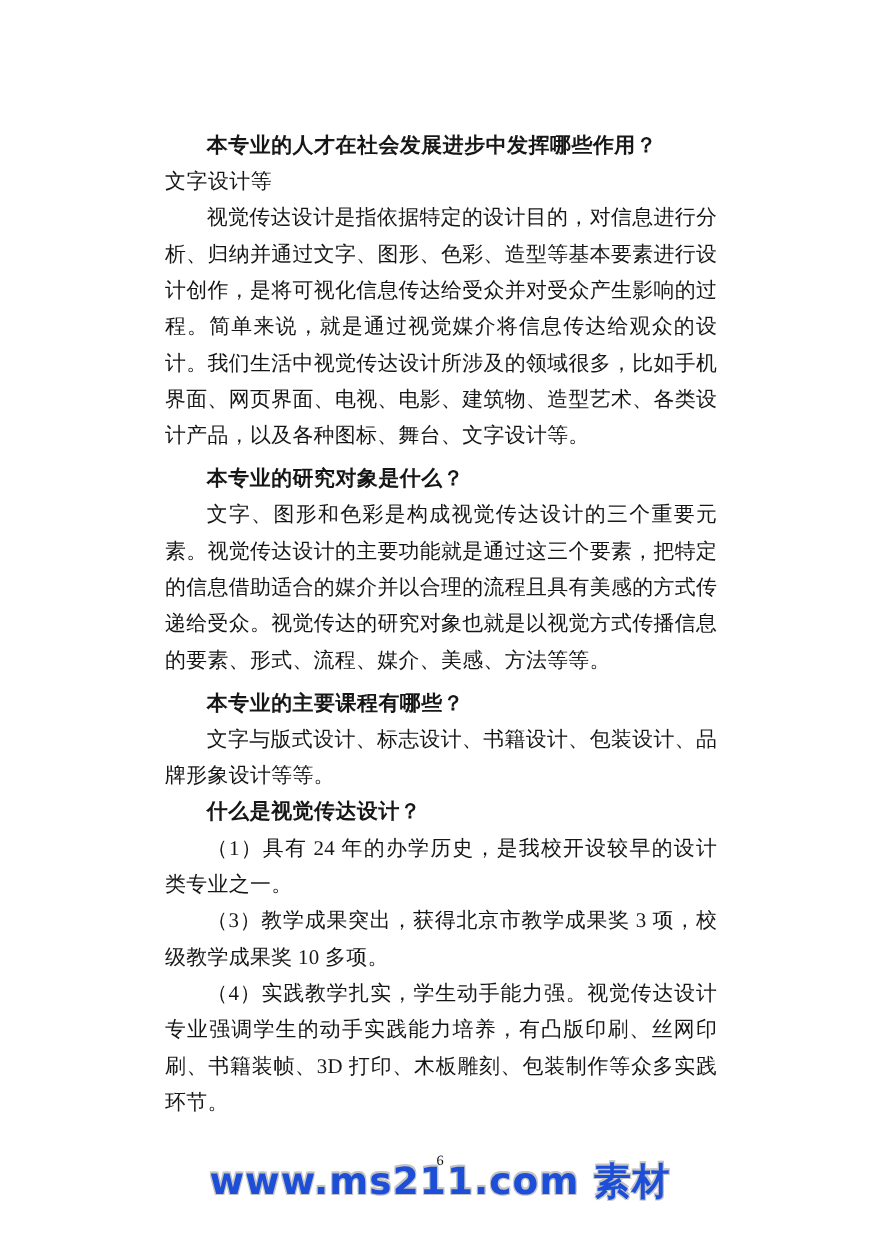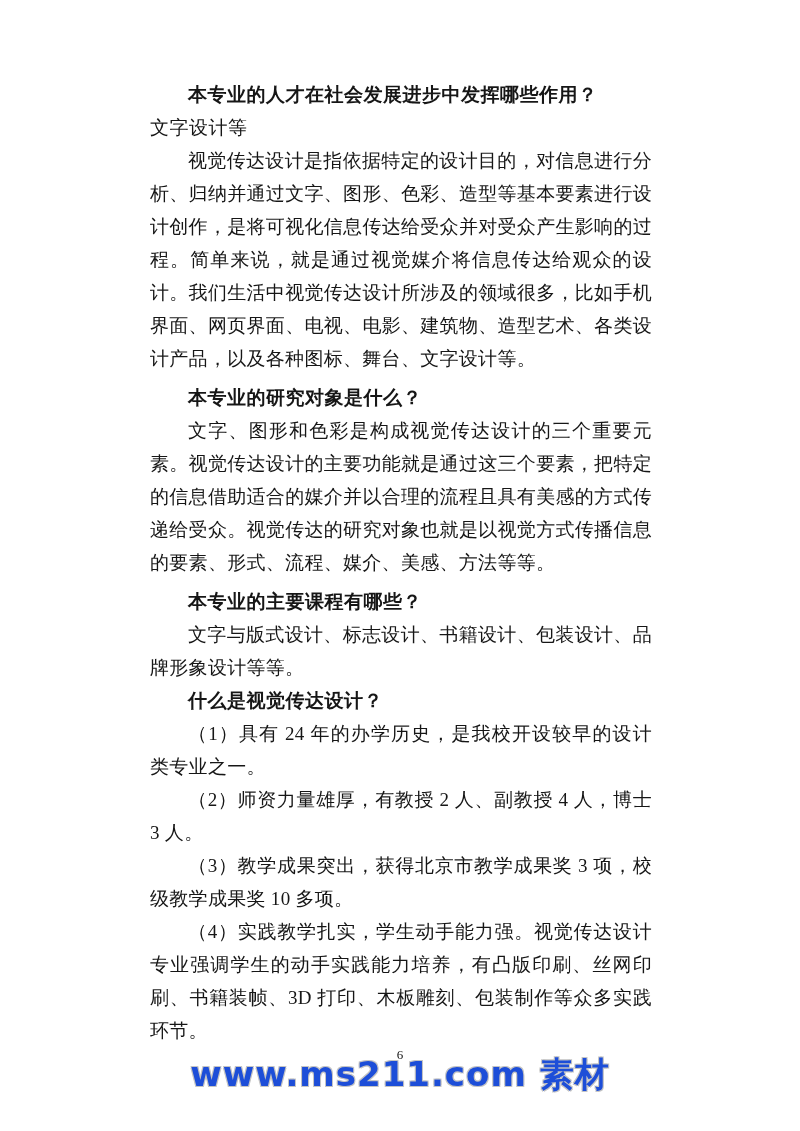--- a/index.html
+++ b/index.html
@@ -7,21 +7,21 @@
     padding: 0;
     background: #ffffff;
   }
   .page {
     position: relative;
     width: 632px;
     height: 1131px;
     margin: 0 auto;
     background: #ffffff;
     box-sizing: border-box;
-    padding: 78px 64px 0 66px;
+    padding: 116px 64px 0 66px;
     font-family: "Liberation Serif", "DejaVu Serif", serif;
     font-size: 19px;
     line-height: 33px;
     color: #161616;
     overflow: hidden;
   }
   .page p, .page h2, .page h3 {
     margin: 0;
     font-size: 19px;
     line-height: 33px;
@@ -96,20 +96,19 @@
 
   <h3 class="q-heading mt">本专业的研究对象是什么？</h3>
   <p class="para">文字、图形和色彩是构成视觉传达设计的三个重要元素。视觉传达设计的主要功能就是通过这三个要素，把特定的信息借助适合的媒介并以合理的流程且具有美感的方式传递给受众。视觉传达的研究对象也就是以视觉方式传播信息的要素、形式、流程、媒介、美感、方法等等。</p>
 
   <h3 class="q-heading mt">本专业的主要课程有哪些？</h3>
   <p class="para">文字与版式设计、标志设计、书籍设计、包装设计、品牌形象设计等等。</p>
 
   <h3 class="q-heading">什么是视觉传达设计？</h3>
 
   <p class="list-item">（1）具有 24 年的办学历史，是我校开设较早的设计类专业之一。</p>
-  <p class="list-item">（2）师资力量雄厚，有教授 2 人、副教授 4 人，博士 3 人。</p>
   <p class="list-item">（3）教学成果突出，获得北京市教学成果奖 3 项，校级教学成果奖 10 多项。</p>
   <p class="list-item">（4）实践教学扎实，学生动手能力强。视觉传达设计专业强调学生的动手实践能力培养，有凸版印刷、丝网印刷、书籍装帧、3D 打印、木板雕刻、包装制作等众多实践环节。</p>
 
   <div class="page-number">6</div>
   <div class="watermark">www.ms211.com 素材</div>
 
 </div>
 
 </body></html>

